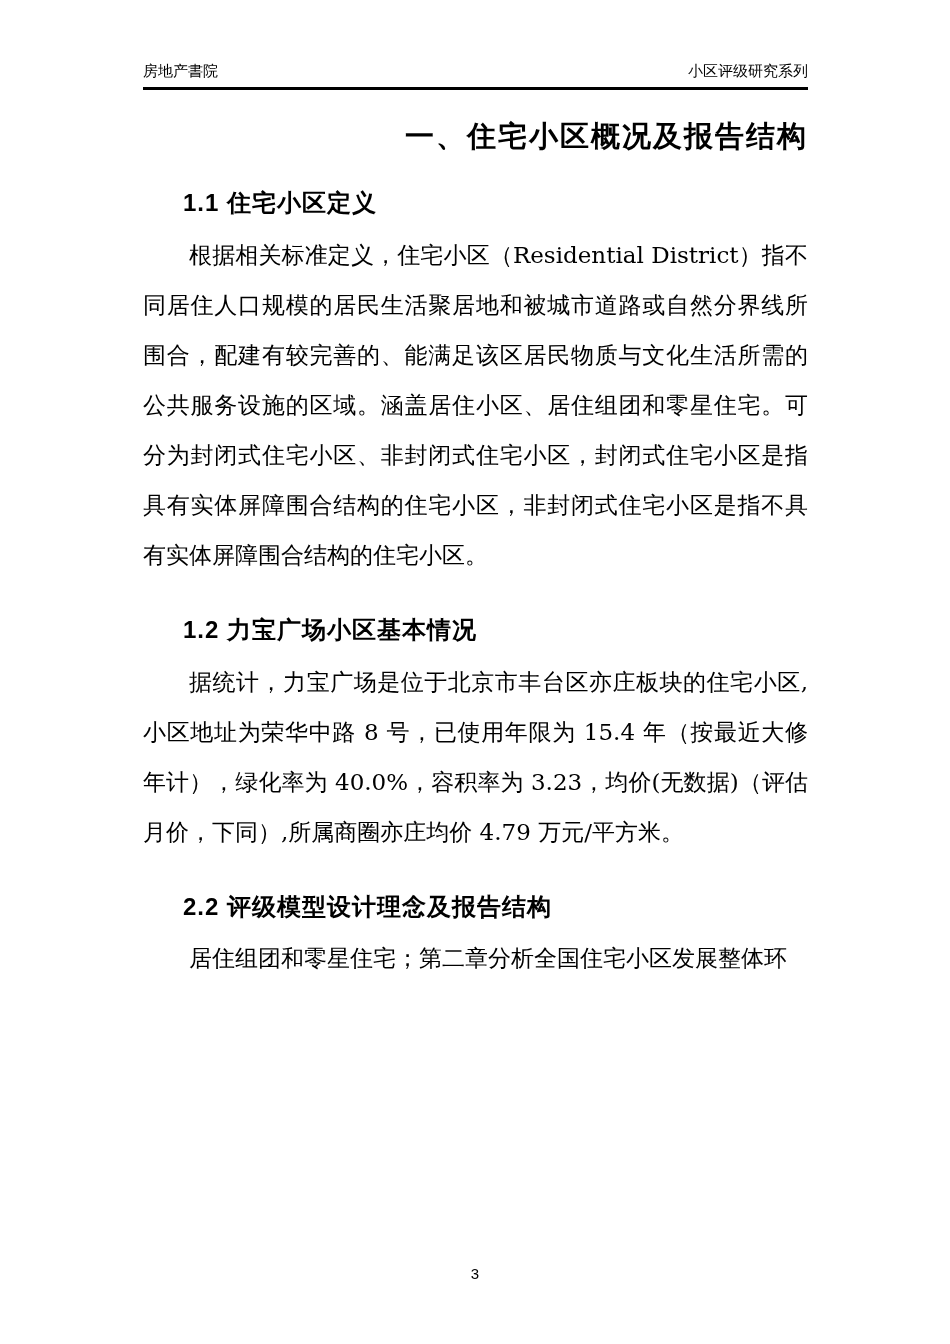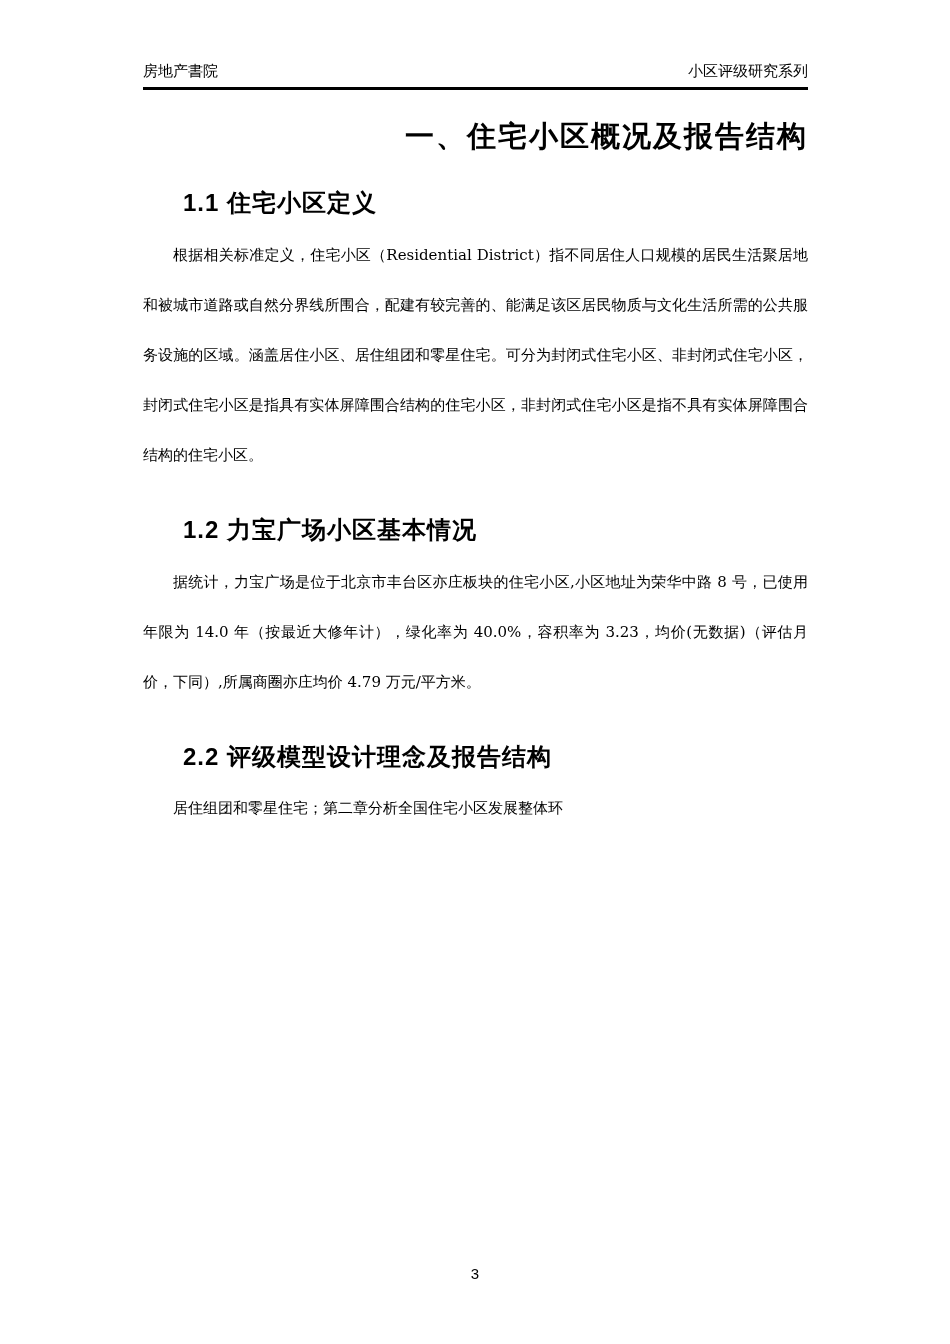--- a/index.html
+++ b/index.html
@@ -45,21 +45,21 @@
     margin-top: 36px;
     margin-left: 40px;
     font-family: "Liberation Sans", sans-serif;
     font-weight: bold;
     font-size: 24px;
     letter-spacing: 1px;
     line-height: 1.15;
   }
   p.body-paragraph {
     margin-top: 13px;
-    font-size: 15px;
+    font-size: 23px;
     line-height: 50px;
     text-align: justify;
     text-align-last: left;
     text-indent: 2em;
   }
   p.body-paragraph + p.body-paragraph {
     margin-top: 0;
   }
   .footer {
     position: absolute;
@@ -81,21 +81,21 @@
       <span>房地产書院</span>
       <span>小区评级研究系列</span>
     </div>
 
     <h1 class="chapter-title">一、住宅小区概况及报告结构</h1>
 
     <h2 class="section-heading">1.1 住宅小区定义</h2>
     <p class="body-paragraph">根据相关标准定义，住宅小区（Residential District）指不同居住人口规模的居民生活聚居地和被城市道路或自然分界线所围合，配建有较完善的、能满足该区居民物质与文化生活所需的公共服务设施的区域。涵盖居住小区、居住组团和零星住宅。可分为封闭式住宅小区、非封闭式住宅小区，封闭式住宅小区是指具有实体屏障围合结构的住宅小区，非封闭式住宅小区是指不具有实体屏障围合结构的住宅小区。</p>
 
     <h2 class="section-heading">1.2 力宝广场小区基本情况</h2>
-    <p class="body-paragraph">据统计，力宝广场是位于北京市丰台区亦庄板块的住宅小区,小区地址为荣华中路 8 号，已使用年限为 14.0 年（按最近大修年计），绿化率为 40.0%，容积率为 3.23，均价(无数据)（评估月价，下同）,所属商圈亦庄均价 4.79 万元/平方米。</p>
+    <p class="body-paragraph">据统计，力宝广场是位于北京市丰台区亦庄板块的住宅小区,小区地址为荣华中路 8 号，已使用年限为 15.4 年（按最近大修年计），绿化率为 40.0%，容积率为 3.23，均价(无数据)（评估月价，下同）,所属商圈亦庄均价 4.79 万元/平方米。</p>
 
     <h2 class="section-heading">2.2 评级模型设计理念及报告结构</h2>
     <p class="body-paragraph">居住组团和零星住宅；第二章分析全国住宅小区发展整体环</p>
 
   </div>
 
   <div class="footer">3</div>
 </div>
 
 </body></html>

